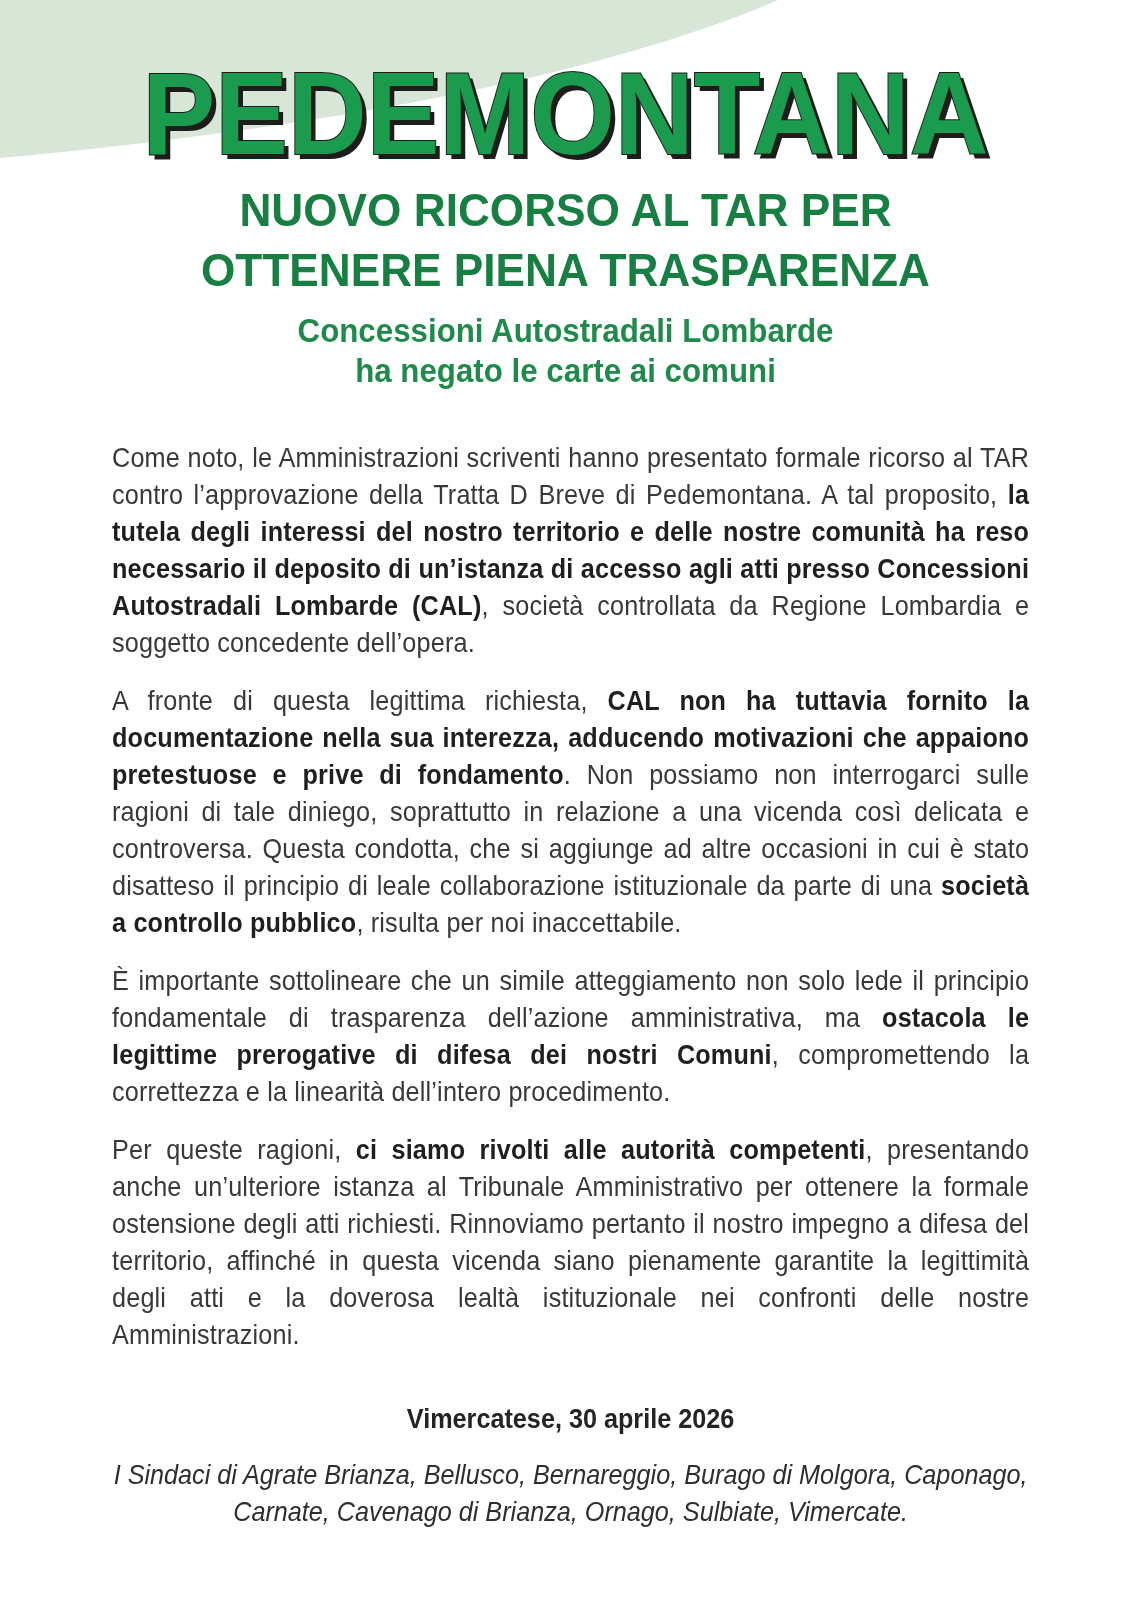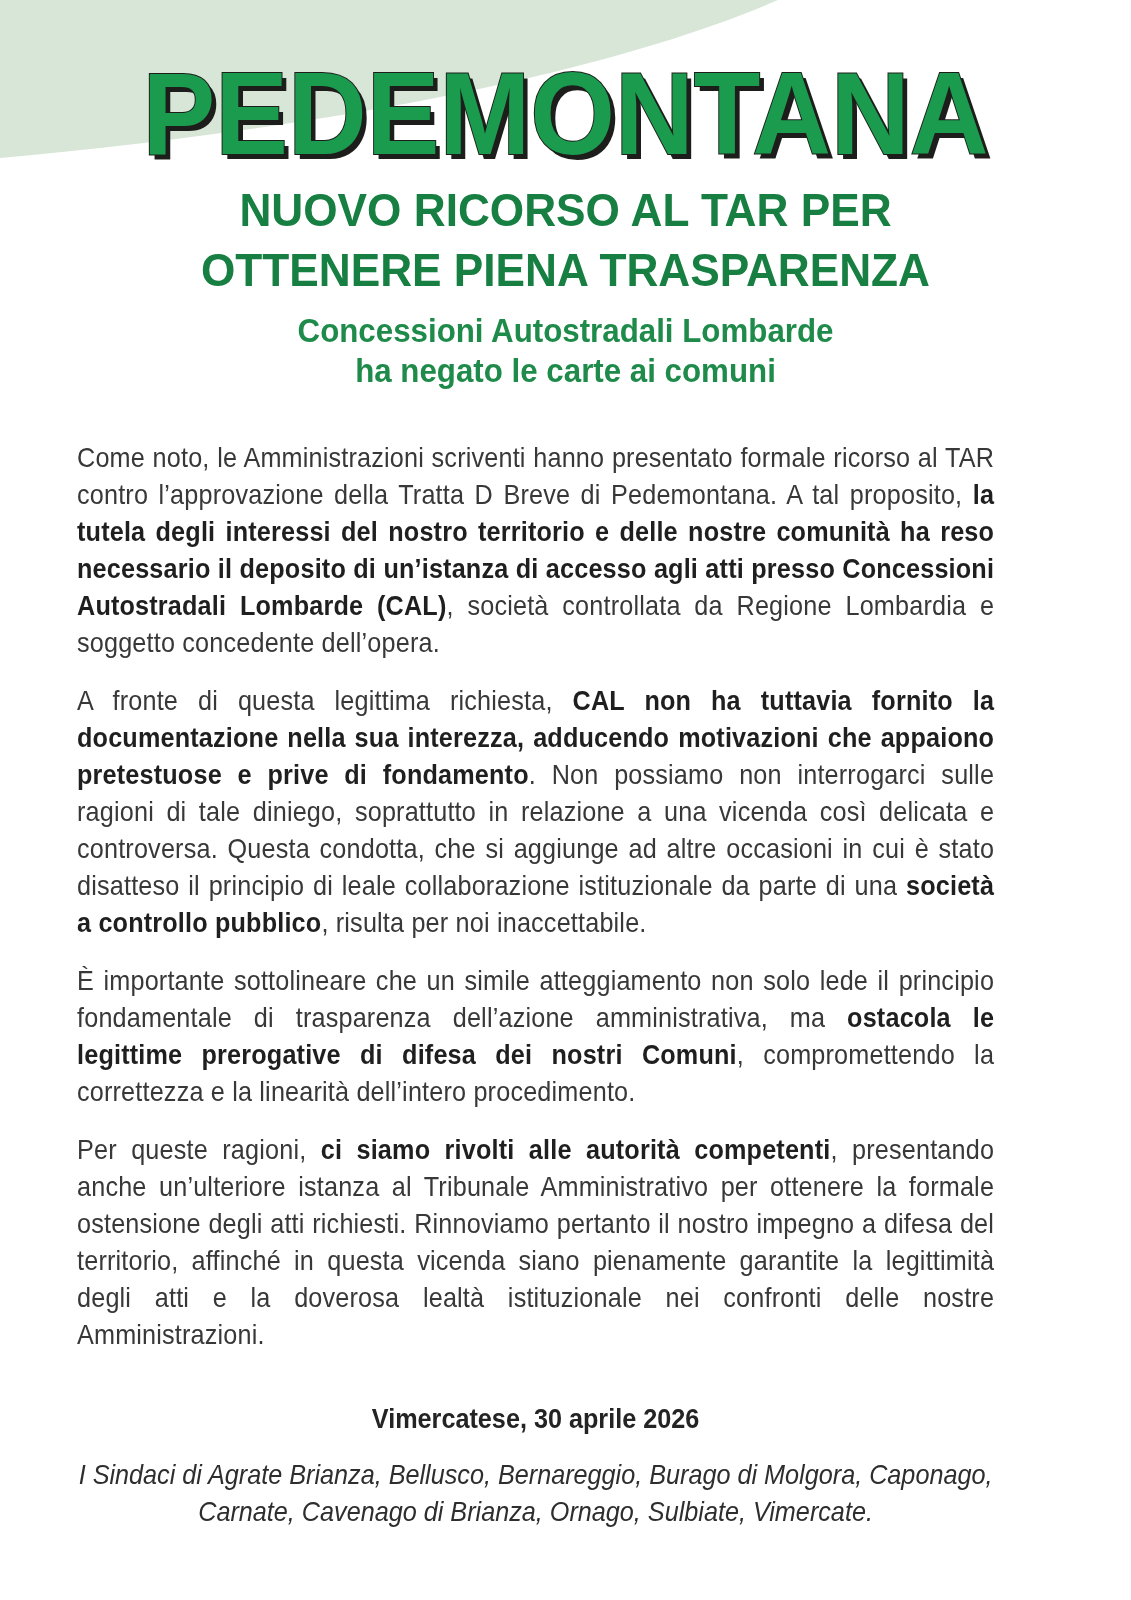--- a/index.html
+++ b/index.html
@@ -55,21 +55,21 @@
     font-size: 34px;
     line-height: 40px;
     font-weight: 700;
     text-align: center;
     color: #1f8b4a;
     transform: scaleX(0.92);
     transform-origin: 50% 0;
     white-space: nowrap;
   }
   .content {
-    margin-left: 77px;
+    margin-left: 112px;
     margin-top: 49px;
   }
   .body-copy {
     width: 1019px;
     transform: scaleX(0.9);
     transform-origin: 0 0;
   }
   .body-copy p.body-paragraph {
     margin: 0 0 21px 0;
     text-align: justify;

